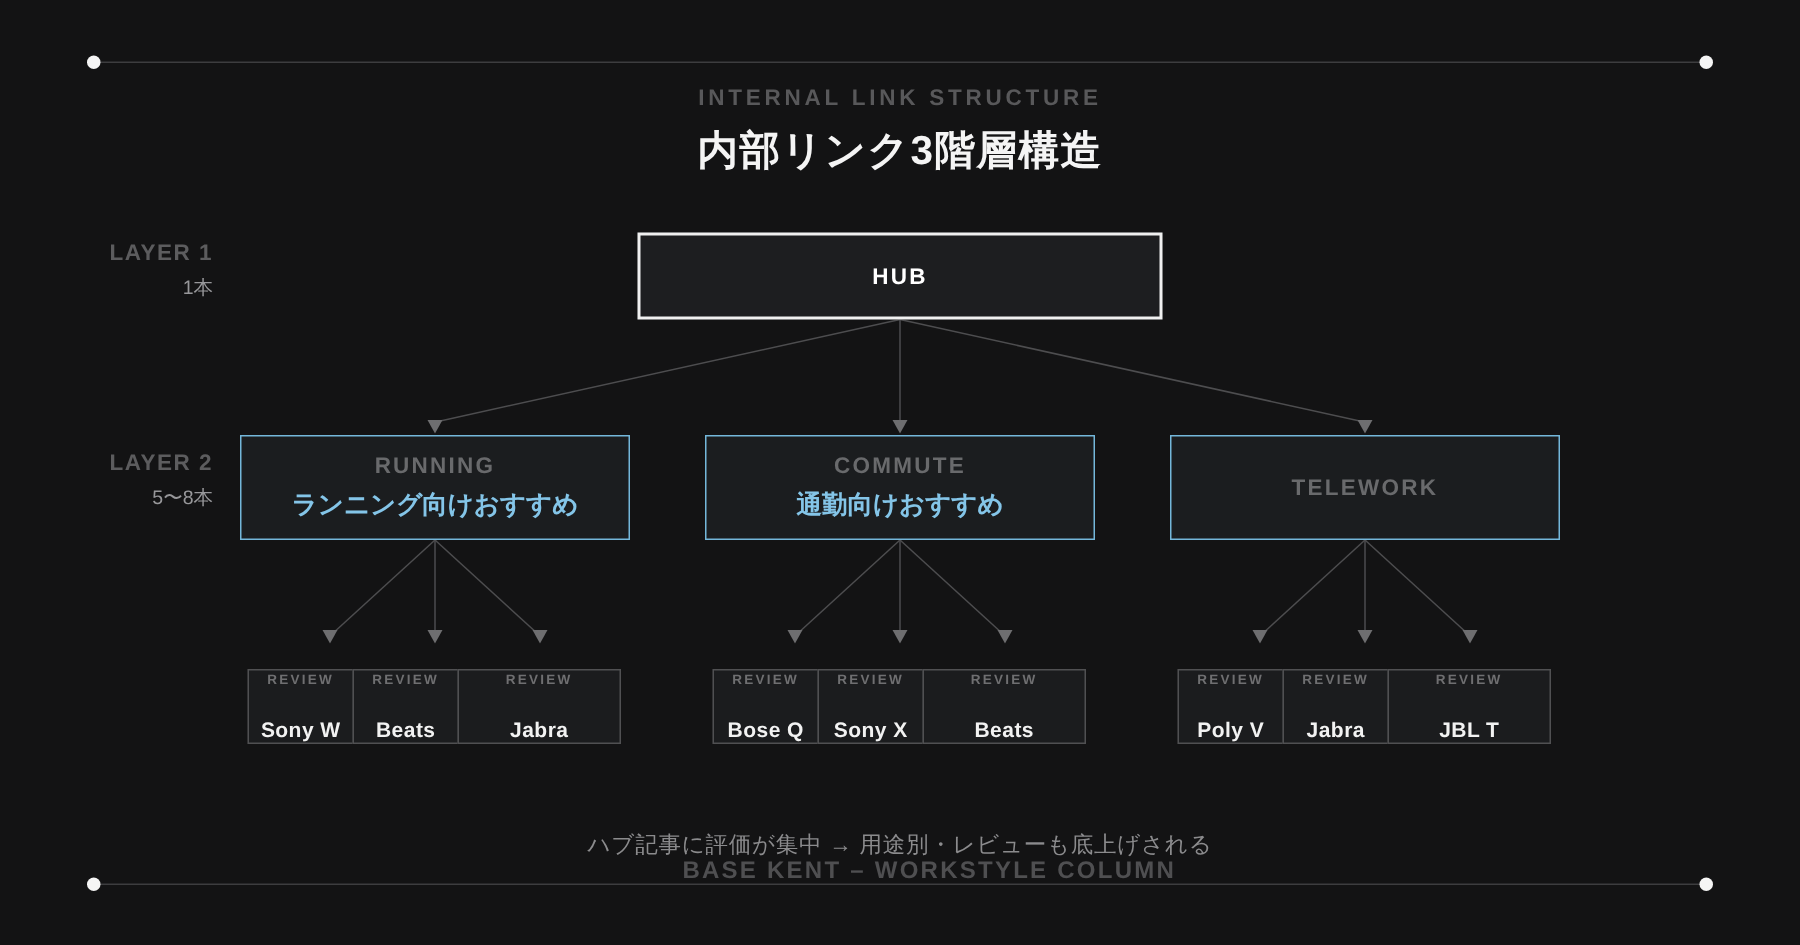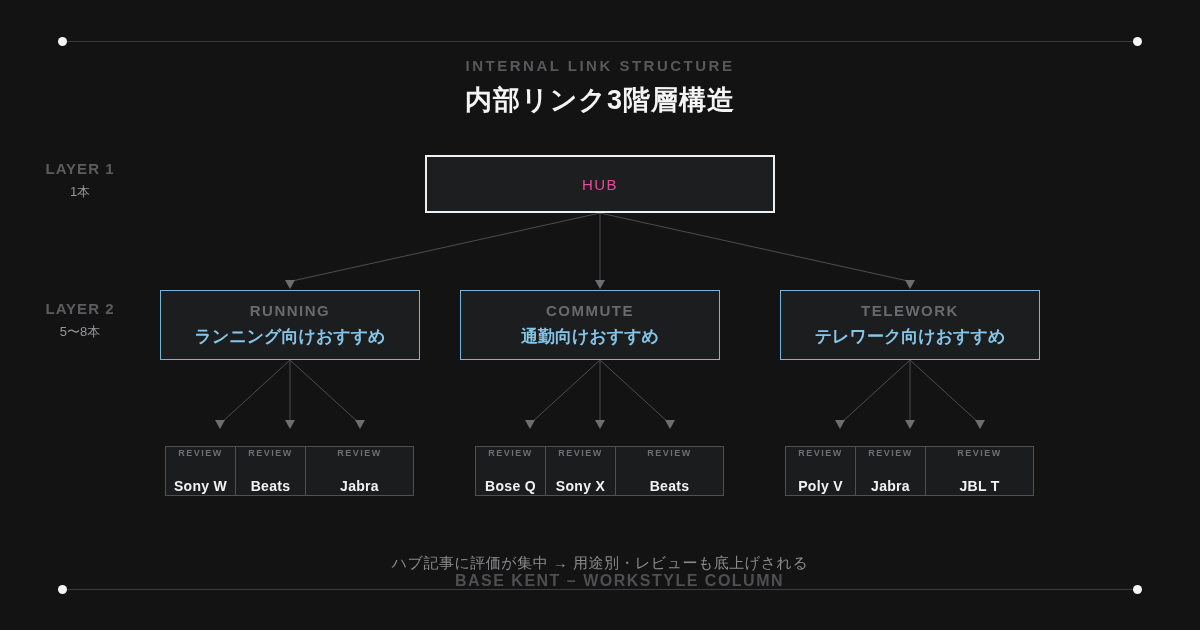--- a/index.html
+++ b/index.html
@@ -27,47 +27,47 @@
     text-align: center; font-size: 15px; font-weight: bold;
     letter-spacing: 2.5px; color: #58585a;
   }
   .main-title {
     position: absolute; top: 82px; left: 0; width: 100%;
     text-align: center; font-size: 27px; font-weight: bold;
     letter-spacing: 1px; color: #f4f4f4;
   }
 
   
-  .layer-label { position: absolute; left: 18px; width: 124px; text-align: center; }
+  .layer-label { position: absolute; left: 18px; width: 124px; text-align: right; }
   .layer-label .name { font-size: 15px; font-weight: bold; letter-spacing: 1px; color: #5c5c5e; }
   .layer-label .count { margin-top: 6px; font-size: 13px; color: #97979a; }
   .layer-label.l1 { top: 160px; }
   .layer-label.l2 { top: 300px; }
   .layer-label.l3 { top: 430px; }
 
   
   .connectors { position: absolute; inset: 0; pointer-events: none; }
 
   
   .hub-box {
     position: absolute; left: 425px; top: 155px; width: 350px; height: 58px;
     background: #1d1e20; border: 2px solid #f0f0f0;
     display: flex; flex-direction: column; align-items: center; justify-content: center;
   }
-  .hub-box .node-label { font-size: 15px; font-weight: normal; letter-spacing: 1.5px; color: #ec4899; }
+  .hub-box .node-label { font-size: 15px; font-weight: bold; letter-spacing: 1.5px; color: #ffffff; }
   .hub-box .node-title { margin-top: 4px; font-size: 14px; color: #ececec; letter-spacing: 0.5px; }
 
   
   .cat-box {
     position: absolute; top: 290px; width: 260px; height: 70px;
     background: #1b1d1f; border: 1px solid #74b7da;
     display: flex; flex-direction: column; align-items: center; justify-content: center;
   }
   .cat-box.c0 { left: 160px; }
-  .cat-box.c1 { left: 460px; text-align: right; }
+  .cat-box.c1 { left: 470px; text-align: right; }
   .cat-box.c2 { left: 780px; }
   .cat-box .node-label { font-size: 15px; font-weight: bold; letter-spacing: 1.5px; color: #696a6c; }
   .cat-box .node-title { margin-top: 6px; font-size: 17px; font-weight: bold; color: #84c5e8; }
 
   
   .review-group { position: absolute; top: 446px; width: 250px; height: 50px; display: flex; }
   .review-group.g0 { left: 165px; }
   .review-group.g1 { left: 475px; }
   .review-group.g2 { left: 785px; }
   .review-box {
@@ -159,21 +159,20 @@
   <div class="cat-box c0">
     <div class="node-label">RUNNING</div>
     <div class="node-title">ランニング向けおすすめ</div>
   </div>
   <div class="cat-box c1">
     <div class="node-label">COMMUTE</div>
     <div class="node-title">通勤向けおすすめ</div>
   </div>
   <div class="cat-box c2">
     <div class="node-label">TELEWORK</div>
-    <div class="node-title">テレワーク向けおすすめ</div>
   </div>
 
   <div class="review-group g0">
     <div class="review-box w1">
       <div class="rev-label">REVIEW</div>
       <div class="rev-name">Sony W</div>
     </div>
     <div class="review-box w2">
       <div class="rev-label">REVIEW</div>
       <div class="rev-name">Beats</div>

